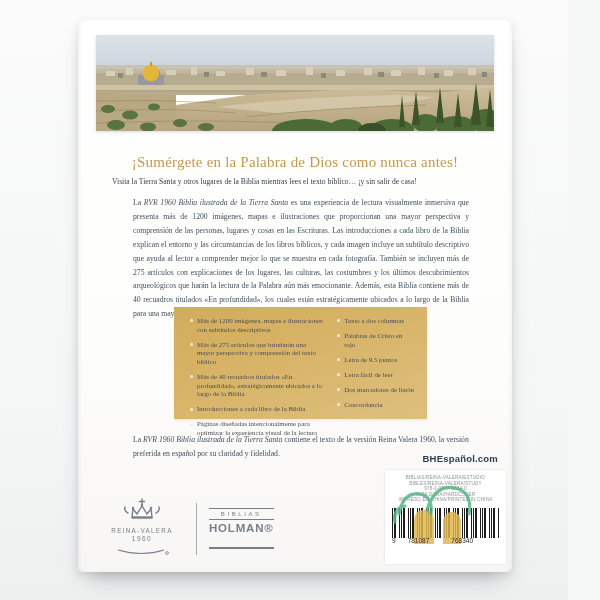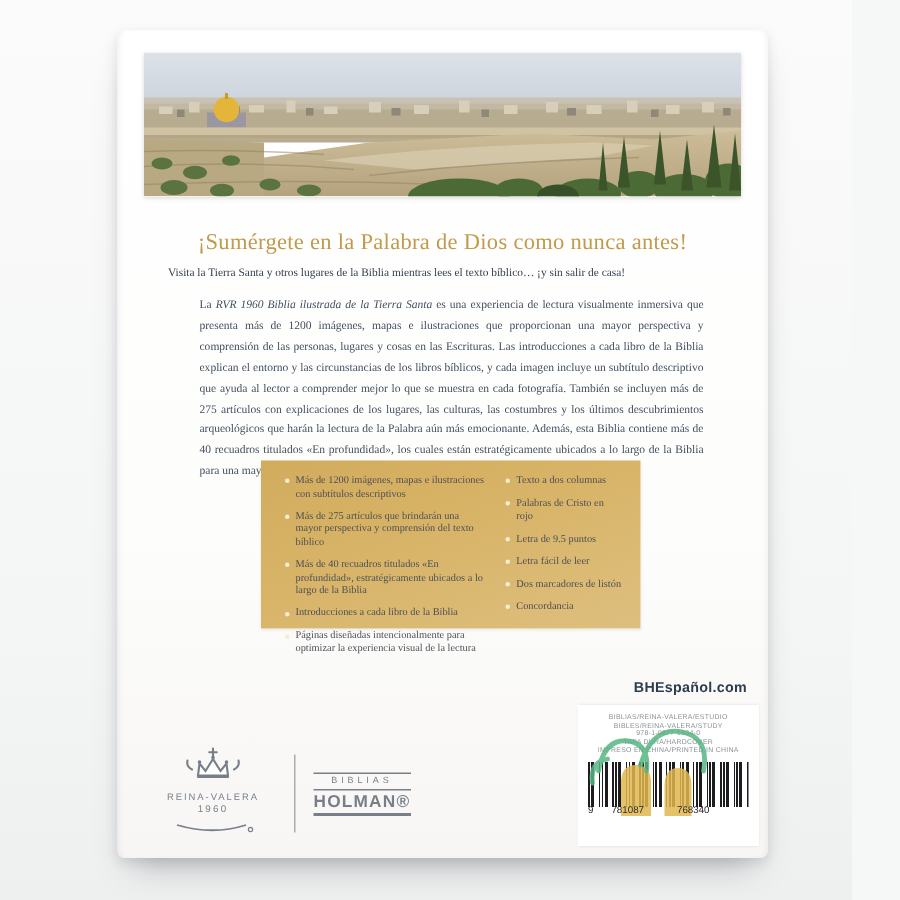--- a/index.html
+++ b/index.html
@@ -46,21 +46,21 @@
   .barcode-num .d0{margin-left:0;}
   .barcode-num .d1{margin-left:12px;}
   .barcode-num .d2{margin-left:22px;}
   .logos{position:absolute;left:22px;top:477px;display:flex;align-items:center;color:#797f88;}
   .rv-block{width:84px;text-align:center;}
   .rv-name{font-family:"Liberation Sans",sans-serif;font-size:6.3px;letter-spacing:1.3px;margin-top:2px;}
   .rv-year{font-family:"Liberation Sans",sans-serif;font-size:6.5px;letter-spacing:1.5px;margin-top:1px;}
   .logo-divider{width:1px;height:52px;background:#a8adb4;margin:0 12px;}
   .holman-block{text-align:center;font-family:"Liberation Sans",sans-serif;}
   .holman-top{font-size:6px;letter-spacing:2.6px;border-top:1px solid #797f88;border-bottom:1px solid #797f88;padding:2px 2px;}
-  .holman-name{font-size:11.5px;font-weight:bold;letter-spacing:.8px;margin-top:2px;border-bottom:2px solid #797f88;padding-bottom:1px;}
+  .holman-name{font-size:11.5px;font-weight:bold;letter-spacing:.8px;margin-top:2px;border-bottom:2px solid #797f88;padding-bottom:13px;}
 </style>
 </head>
 <body>
 
 <div class="stage">
   <div class="book">
 
     <div class="photo">
       <svg width="398" height="96" viewBox="0 0 398 96">
         <defs>
@@ -173,20 +173,25 @@
       <ul class="feat-col right">
         <li>Texto a dos columnas</li>
         <li>Palabras de Cristo en rojo</li>
         <li>Letra de 9.5 puntos</li>
         <li>Letra fácil de leer</li>
         <li>Dos marcadores de listón</li>
         <li>Concordancia</li>
       </ul>
     </div>
 
+    <div class="closing">
+      <span>La</span>
+      <i>RVR 1960 Biblia ilustrada de la Tierra Santa</i>
+      <span>contiene el texto de la versión Reina Valera 1960, la versión preferida en español por su claridad y fidelidad.</span>
+    </div>
 
     <div class="website">BHEspañol.com</div>
 
     <div class="sticker">
       <div class="sticker-line">BIBLIAS/REINA-VALERA/ESTUDIO</div>
       <div class="sticker-line">BIBLES/REINA-VALERA/STUDY</div>
       <div class="sticker-line">978-1-0877-6834-0</div>
       <div class="sticker-line">TAPA DURA/HARDCOVER</div>
       <div class="sticker-line">IMPRESO EN CHINA/PRINTED IN CHINA</div>
       <div class="barcode-wrap">

